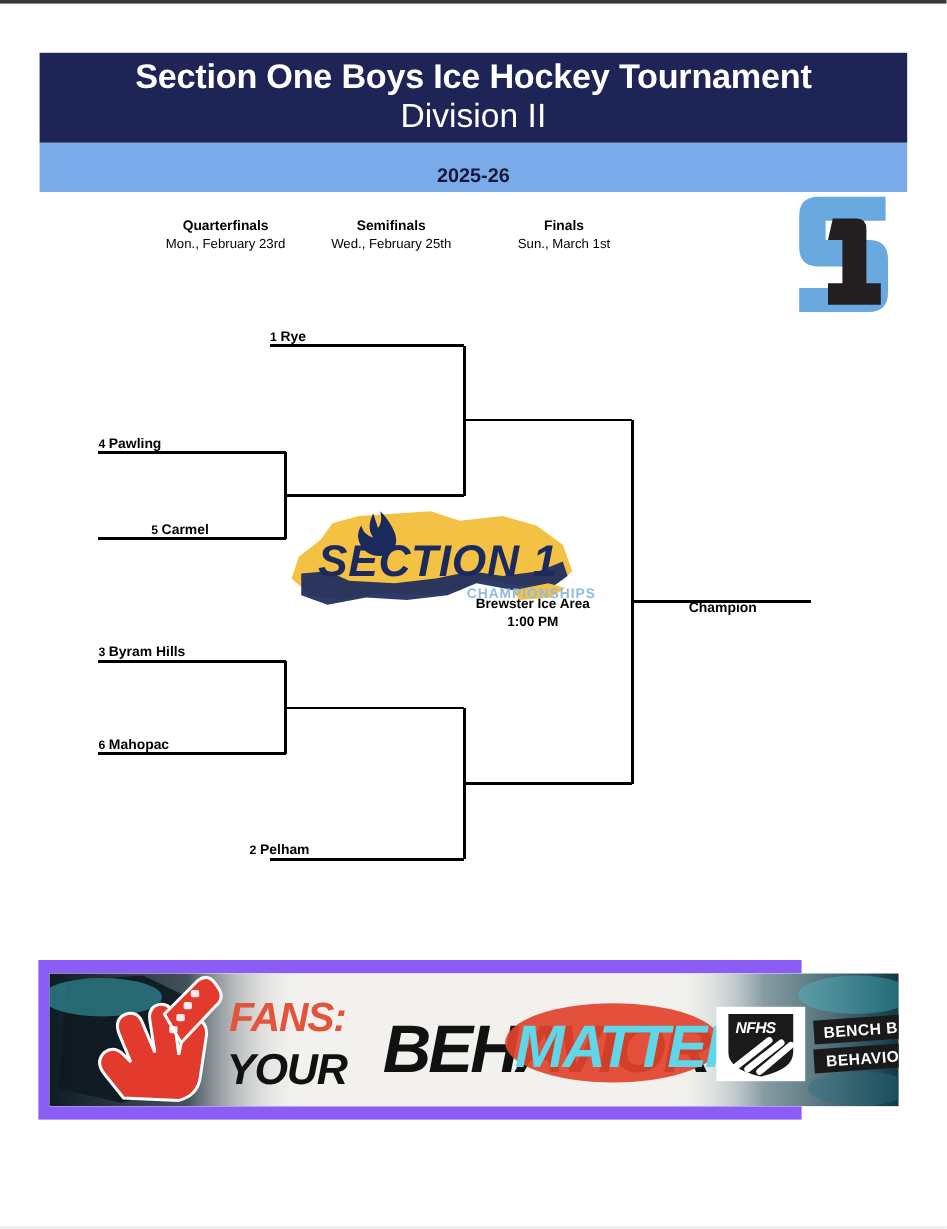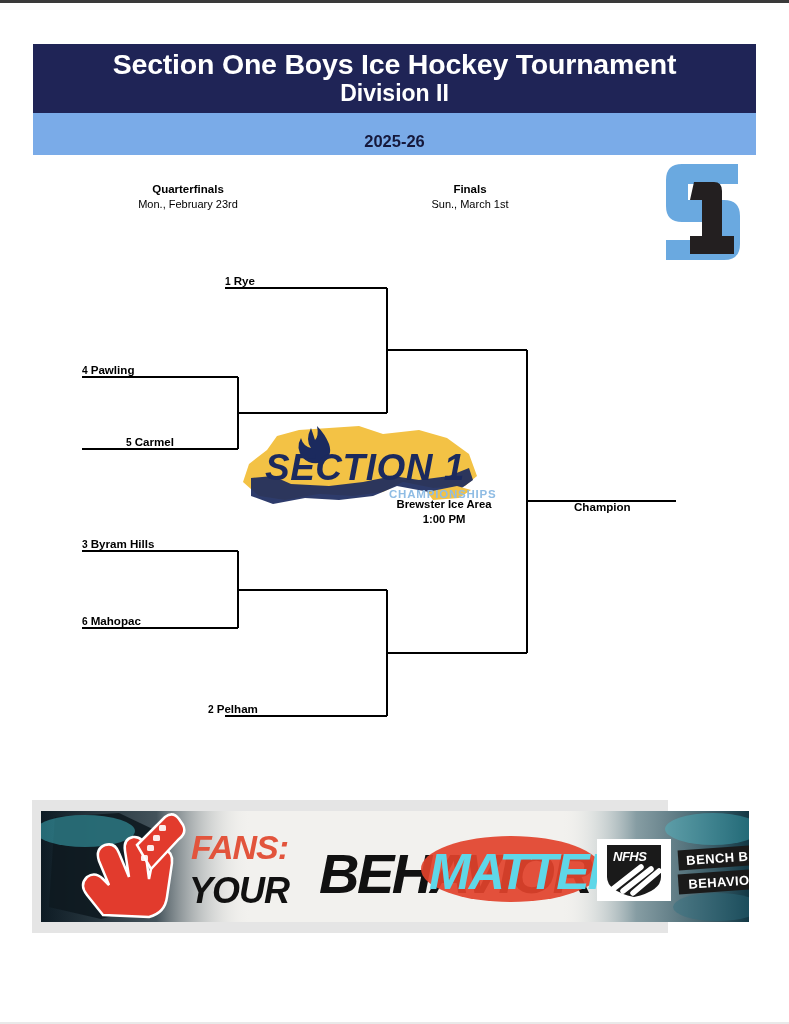--- a/index.html
+++ b/index.html
@@ -41,22 +41,22 @@
   .header-title {
     color: #ffffff;
     font-size: 28.5px;
     font-weight: bold;
     line-height: 1.04;
     letter-spacing: -0.2px;
     white-space: nowrap;
   }
   .header-subtitle {
     color: #ffffff;
-    font-size: 23px;
-    font-weight: bold;
+    font-size: 28px;
+    font-weight: normal;
     line-height: 1.12;
     margin-top: 1px;
   }
   .header-lightblue {
     background: #7aabe8;
     text-align: center;
     padding: 19px 0 4px 0;
   }
   .header-season {
     color: #15183b;
@@ -166,21 +166,21 @@
     margin-top: 1px;
   }
 
   
   .banner-frame {
     position: absolute;
     left: 32px;
     top: 800px;
     width: 636px;
     height: 133px;
-    background: #e5e5e5;
+    background: #8b5cf6;
     padding: 0;
     box-sizing: border-box;
   }
   .banner-inner {
     position: absolute;
     left: 9px;
     top: 11px;
     width: 708px;
     height: 111px;
     background: #f2f1ee;
@@ -219,20 +219,24 @@
       <path d="M86 6 L86 26 L36 26 L36 42 L72 42 Q88 42 88 58 L88 86 Q88 102 72 102 L14 102 L14 82 L66 82 L66 64 L30 64 Q14 64 14 48 L14 22 Q14 6 30 6 Z" fill="#6aa9e0"></path>
 
       <path d="M42 24 L62 24 Q70 24 70 33 L70 78 L82 78 L82 96 L38 96 L38 78 L50 78 L50 42 L38 42 Z" fill="#231f20"></path>
     </svg>
   </div>
 
   <div class="round-cols">
     <div class="round-col c0">
       <div class="round-name">Quarterfinals</div>
       <div class="round-date">Mon., February 23rd</div>
+    </div>
+    <div class="round-col c1">
+      <div class="round-name">Semifinals</div>
+      <div class="round-date">Wed., February 25th</div>
     </div>
     <div class="round-col c2">
       <div class="round-name">Finals</div>
       <div class="round-date">Sun., March 1st</div>
     </div>
   </div>
 
   <div class="bracket-area">
     <svg width="789" height="1024" viewBox="0 0 789 1024" xmlns="http://www.w3.org/2000/svg">
       <g stroke="#000000" stroke-width="2.4" fill="none" shape-rendering="crispEdges">

